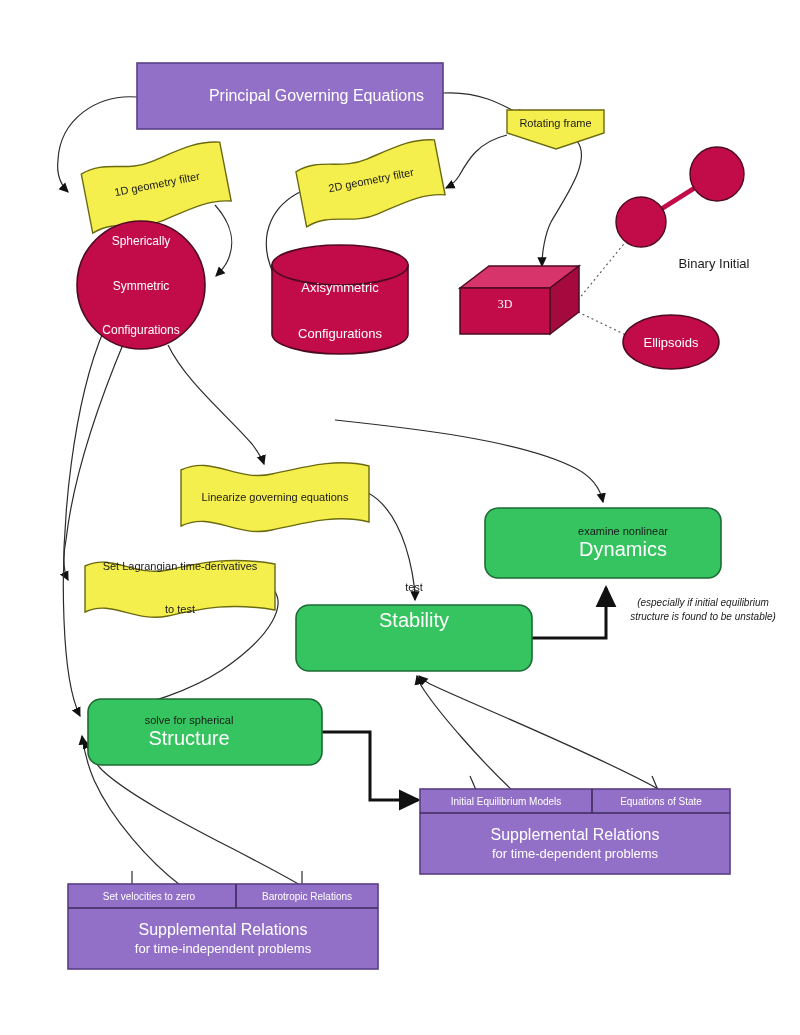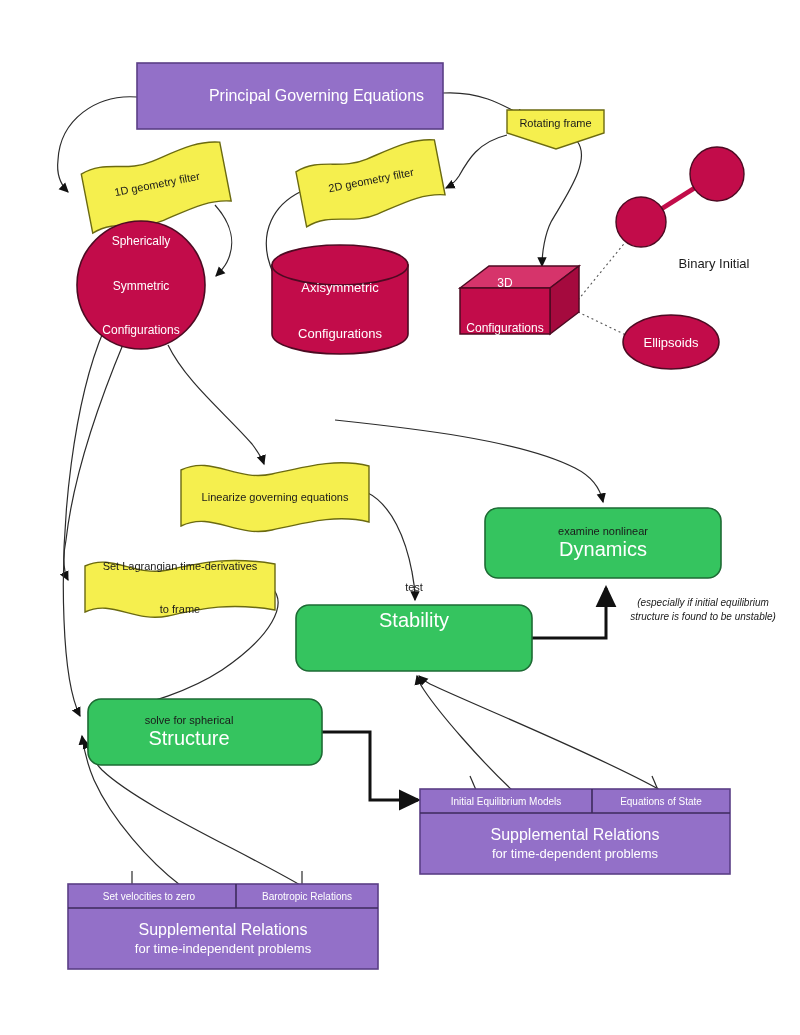--- a/index.html
+++ b/index.html
@@ -172,43 +172,43 @@
     <span>Spherically</span>
     <span>Symmetric</span>
     <span>Configurations</span>
   </div>
 
   <div class="node-label white t13 lh" style="left:272px;top:290px;width:136px;height:42px;">
     <span>Axisymmetric</span>
     <span>Configurations</span>
   </div>
 
-  <div class="node-label white t12 lh" style="left:460px;top:284px;width:90px;height:44px;">
+  <div class="node-label white t12 lh" style="left:460px;top:305px;width:90px;height:44px;font-family:Liberation Serif, serif;">
     <span>3D</span>
     <span>Configurations</span>
   </div>
 
   <div class="node-label dark t13" style="left:634px;top:254px;width:160px;height:18px;">
     <span>Binary Initial</span>
   </div>
 
   <div class="node-label white t13" style="left:623px;top:332px;width:96px;height:20px;">
     <span>Ellipsoids</span>
   </div>
 
   <div class="node-label dark t11" style="left:181px;top:485px;width:188px;height:24px;">
     <span>Linearize governing equations</span>
   </div>
 
   <div class="node-label dark t11 lh" style="left:82px;top:572px;width:196px;height:32px;">
     <span>Set Lagrangian time-derivatives</span>
-    <span>to frame</span>
-  </div>
-
-  <div class="node-label" style="left:485px;top:508px;width:236px;height:70px;">
+    <span>to test</span>
+  </div>
+
+  <div class="node-label" style="left:485px;top:508px;width:236px;height:70px;padding-left:20px;">
     <span class="dark t11">examine nonlinear</span>
     <span class="white t20" style="margin-top:1px;">Dynamics</span>
   </div>
 
   <div class="ital" style="position:absolute;left:612px;top:596px;width:182px;">
     <div>(especially if initial equilibrium</div>
     <div>structure is found to be unstable)</div>
   </div>
 
   <div class="node-label" style="left:296px;top:571px;width:236px;height:71px;">

